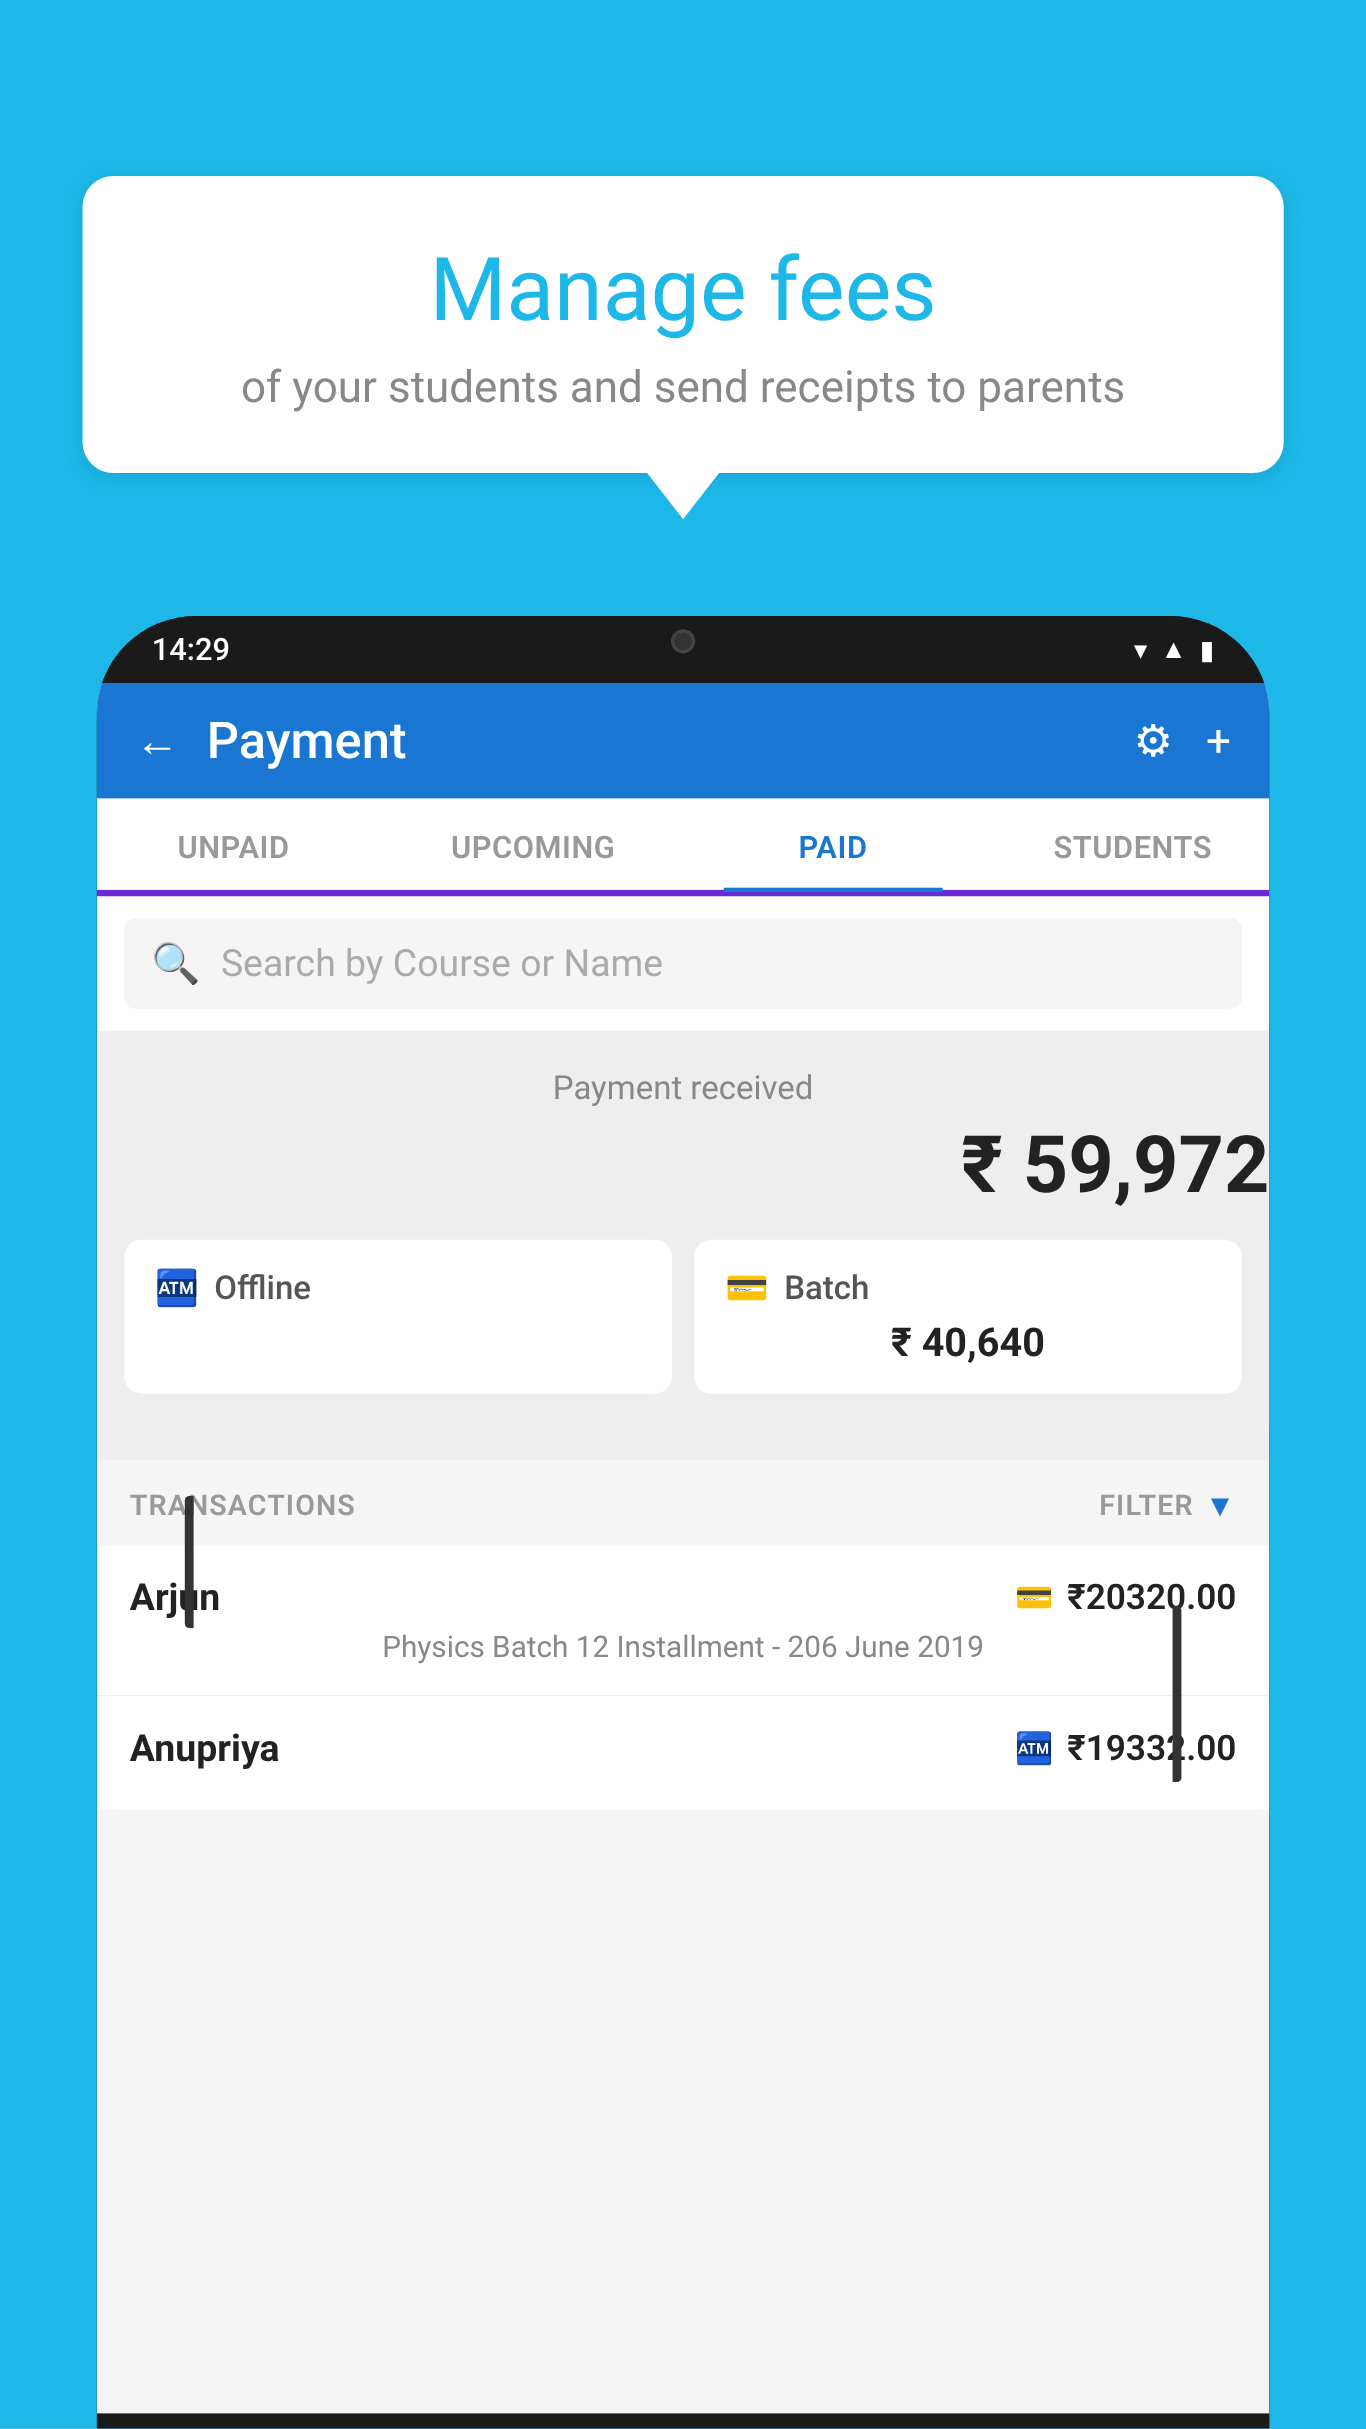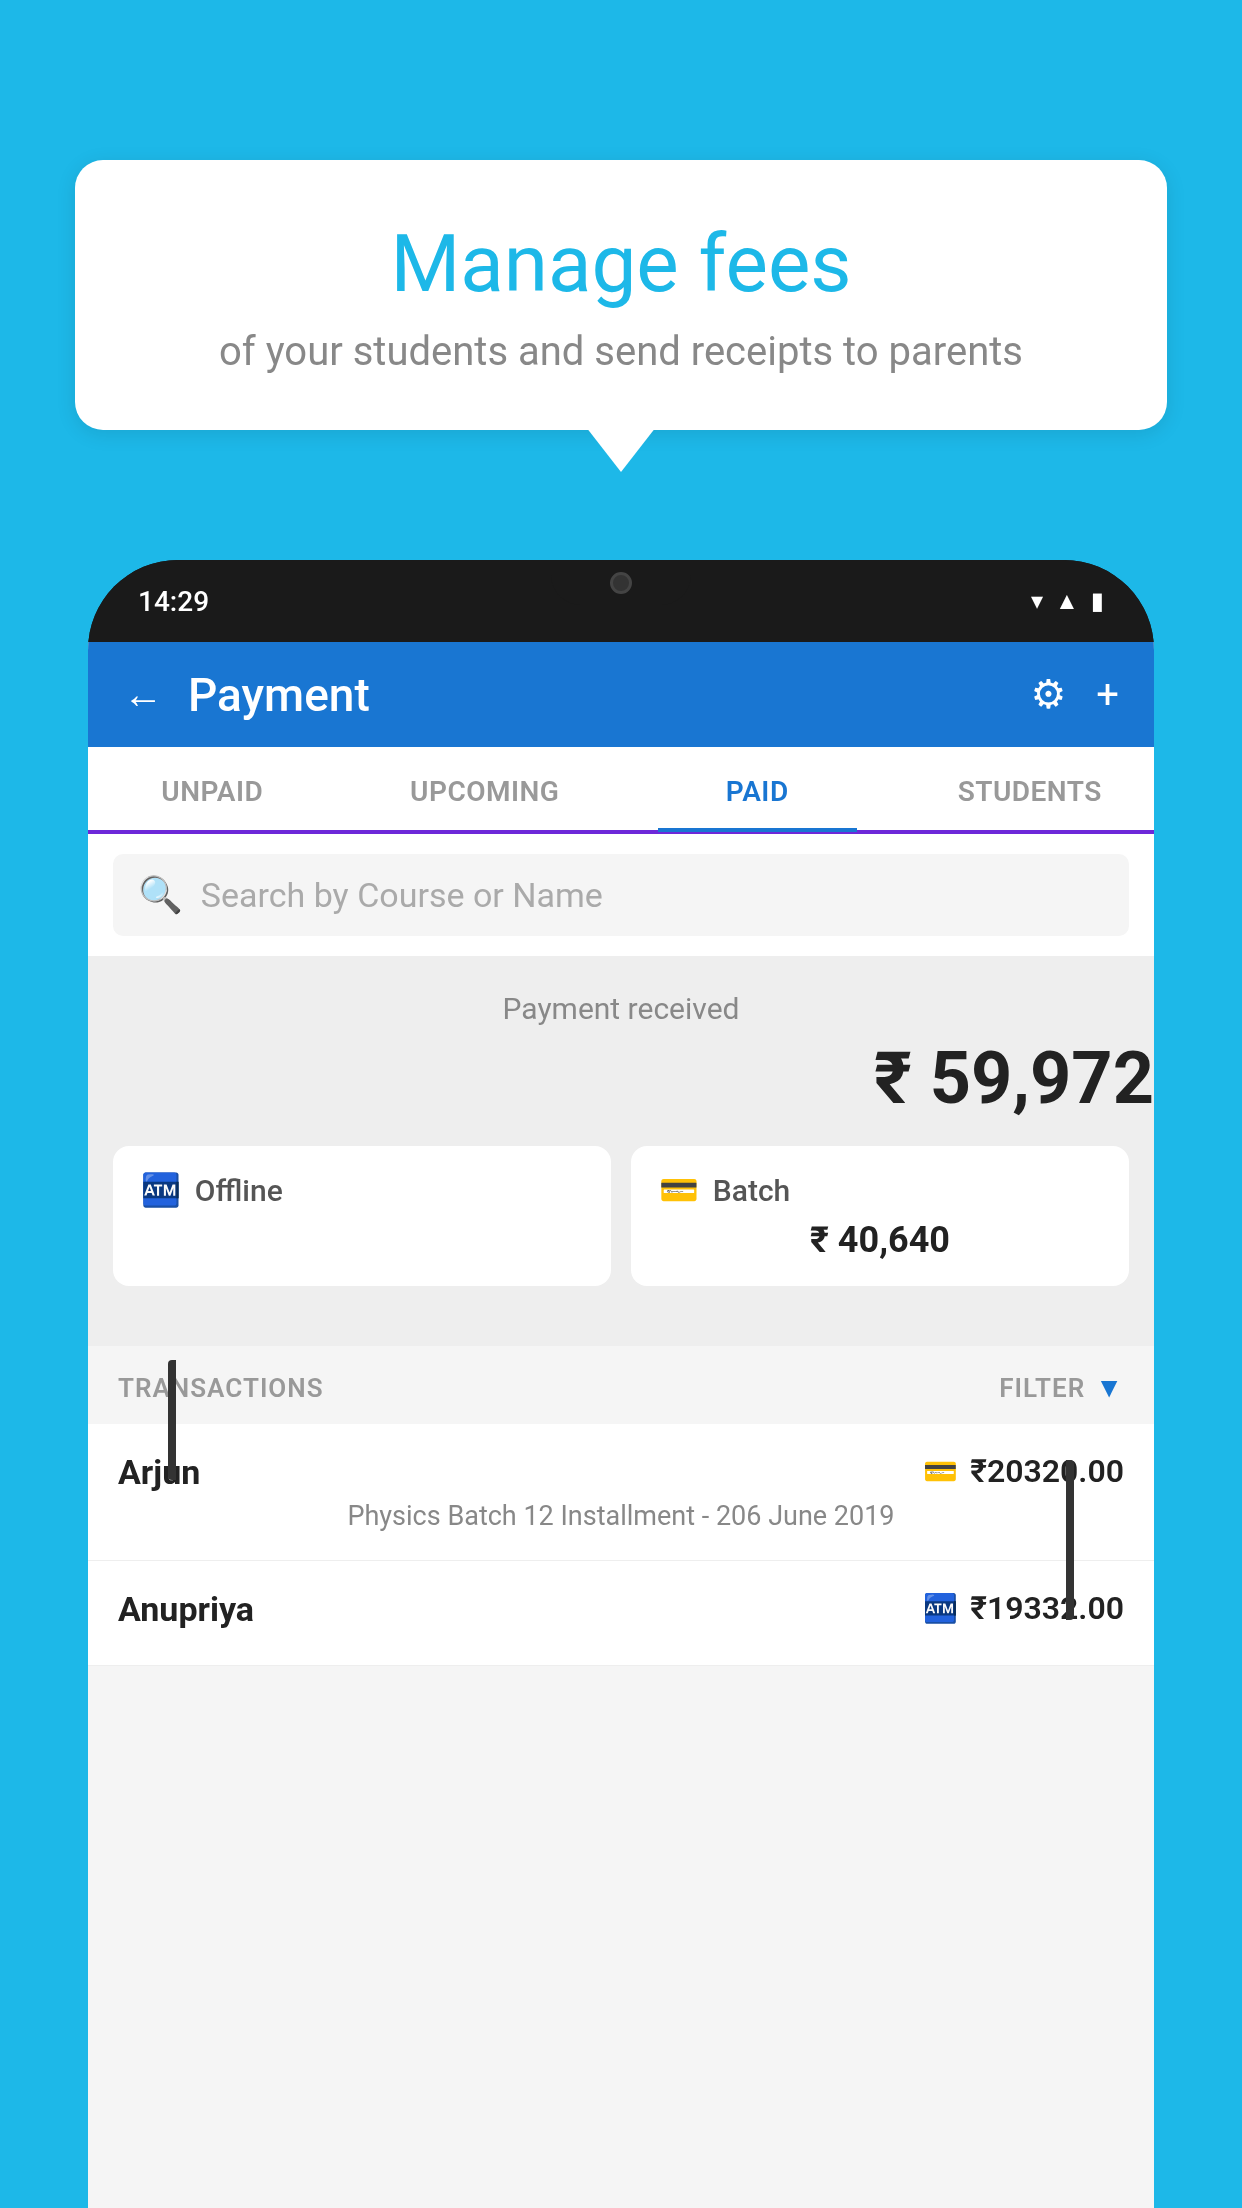--- a/index.html
+++ b/index.html
@@ -59,21 +59,21 @@
       bottom: 0;
       background: #1a1a1a;
       border-radius: 90px 90px 0 0;
       padding: 0;
       overflow: hidden;
     }
 
     
     .phone-top {
       position: relative;
-      height: 82px;
+      height: 61px;
       background: #1a1a1a;
       display: flex;
       align-items: center;
       justify-content: space-between;
       padding: 0 50px;
     }
     .status-time {
       color: white;
       font-size: 28px;
       font-weight: 500;
@@ -145,21 +145,21 @@
     }
     .header-icon {
       color: white;
       font-size: 40px;
     }
 
     
     .tabs-container {
       background: white;
       display: flex;
-      border-bottom: 4px solid #6d28d9;
+      border-bottom: 6px solid #6d28d9;
       gap: 24px;
     }
     .tab {
       flex: 1;
       text-align: center;
       padding: 28px 0 22px;
       font-size: 28px;
       font-weight: 600;
       color: #999;
       letter-spacing: 0.5px;

